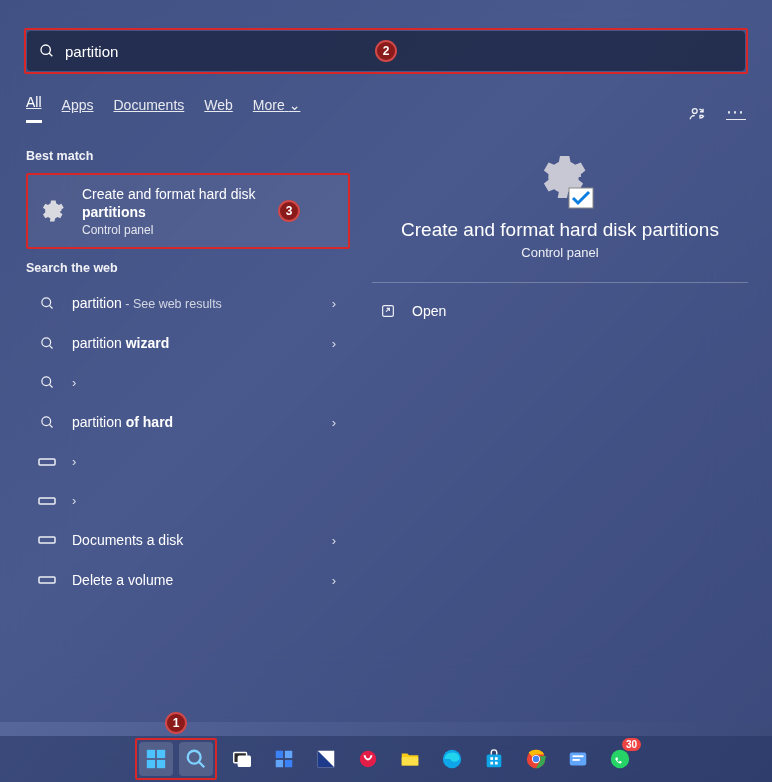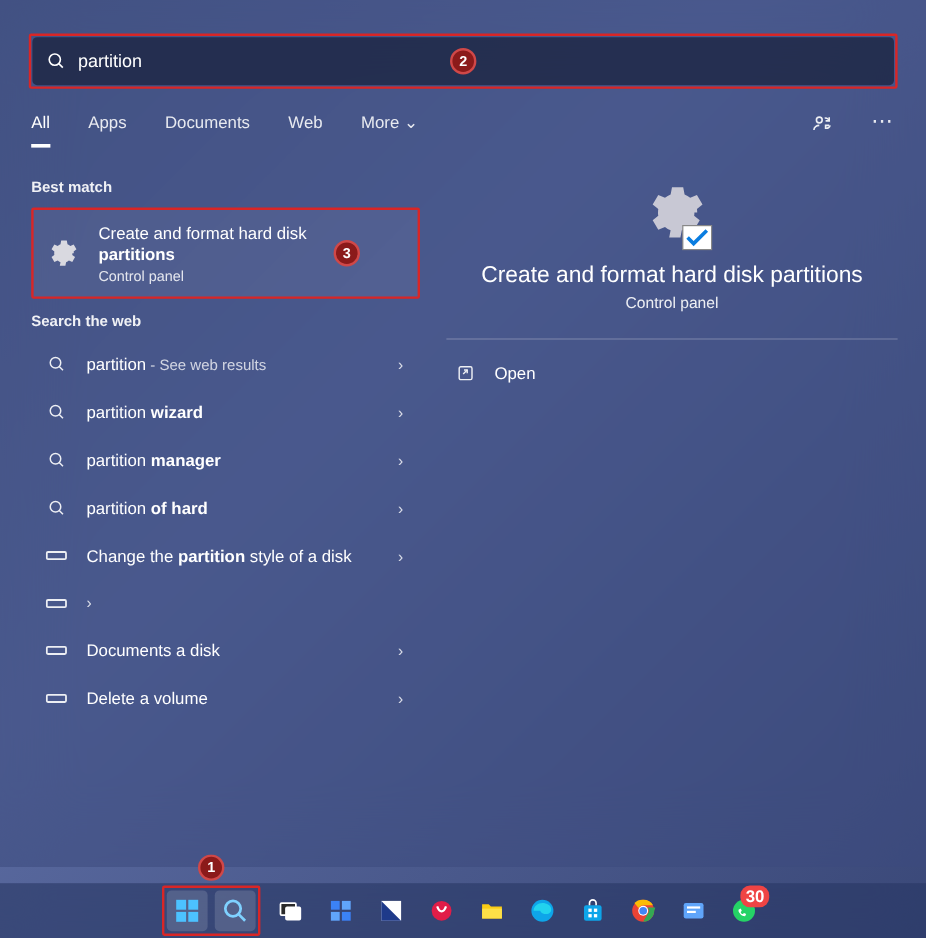--- a/index.html
+++ b/index.html
@@ -54,25 +54,26 @@
     color: #fff;
     font-size: 12px;
     font-weight: 600;
     display: flex;
     align-items: center;
     justify-content: center;
     z-index: 50;
   }
   .tabs-row {
     display: flex;
-    align-items: flex-start;
+    align-items: flex-end;
     padding: 12px 26px 0 26px;
-    gap: 32px;
+    gap: 20px;
     font-size: 14px;
     color: rgba(255,255,255,0.88);
+    text-decoration: underline;
   }
   .tab { padding-bottom: 10px; cursor: pointer; }
   .tab.active { border-bottom: 3px solid #fff; color: #fff; }
   .tabs-spacer { flex: 1; }
   .tabs-icon {
     width: 18px; height: 18px; opacity: 0.9;
   }
   .more-dots { font-size: 18px; letter-spacing: 2px; line-height: 1; transform: translateY(-2px); }
 
   .body-area {
@@ -199,21 +200,21 @@
     cursor: pointer;
     position: relative;
   }
   .tb-btn.active { background: rgba(255,255,255,0.14); }
   .tb-btn svg, .tb-btn .em { width: 22px; height: 22px; }
   .wa-badge {
     position: absolute;
     top: -4px; right: -4px;
     background: #ef4444;
     color: #fff;
-    font-size: 14px;
+    font-size: 10px;
     border-radius: 8px;
     padding: 1px 4px;
     font-weight: 700;
   }
 </style>
 </head>
 <body>
 
 <div class="search-panel">
 
@@ -287,42 +288,40 @@
         <div class="li-text"><span>partition </span><span class="bold">wizard</span></div>
         <div class="chev">›</div>
       </div>
       <div class="list-item">
         <div class="li-icon">
             <svg width="15" height="15" viewBox="0 0 24 24" fill="none" stroke="#fff" stroke-width="2">
               <circle cx="10" cy="10" r="7"></circle>
               <line x1="20" y1="20" x2="15" y2="15"></line>
             </svg>
           </div>
-        <div class="li-text"><span>partition </span><span class="bold">manager</span></div>
         <div class="chev">›</div>
       </div>
       <div class="list-item">
         <div class="li-icon">
             <svg width="15" height="15" viewBox="0 0 24 24" fill="none" stroke="#fff" stroke-width="2">
               <circle cx="10" cy="10" r="7"></circle>
               <line x1="20" y1="20" x2="15" y2="15"></line>
             </svg>
           </div>
         <div class="li-text"><span>partition </span><span class="bold">of hard</span></div>
         <div class="chev">›</div>
       </div>
 
 
       <div class="list-item">
         <div class="li-icon">
             <svg width="18" height="12" viewBox="0 0 18 12" fill="none" stroke="#fff" stroke-width="1.5">
               <rect x="1" y="3" width="16" height="6" rx="1"></rect>
             </svg>
           </div>
-        <div class="li-text"><span>Change the </span><span class="bold">partition</span><span> style of a disk</span></div>
         <div class="chev">›</div>
       </div>
       <div class="list-item">
         <div class="li-icon">
             <svg width="18" height="12" viewBox="0 0 18 12" fill="none" stroke="#fff" stroke-width="1.5">
               <rect x="1" y="3" width="16" height="6" rx="1"></rect>
             </svg>
           </div>
         <div class="chev">›</div>
       </div>

